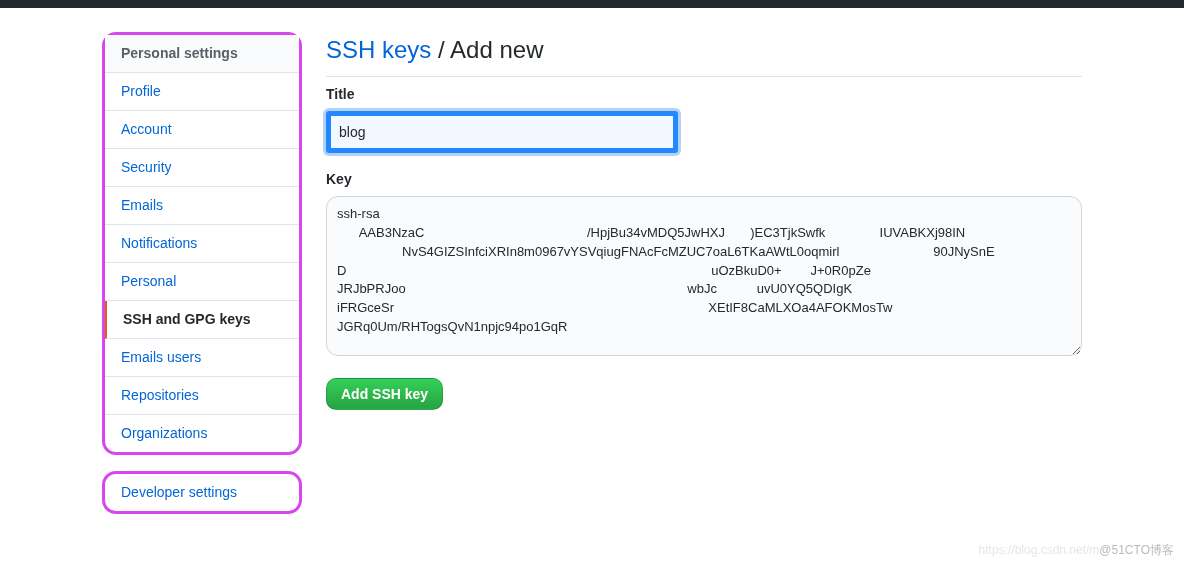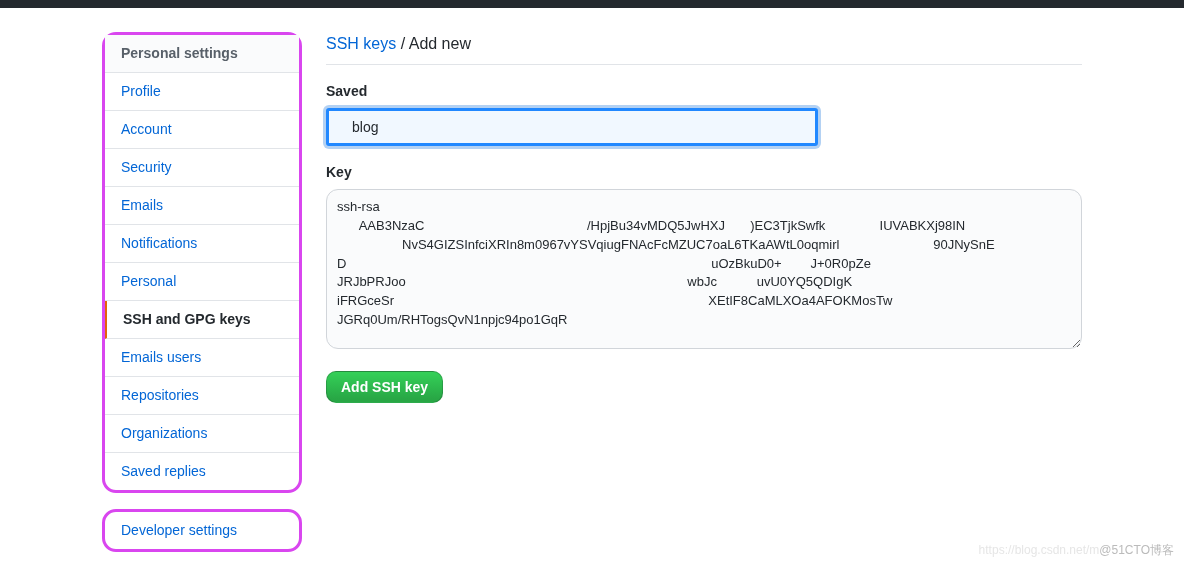--- a/index.html
+++ b/index.html
@@ -58,45 +58,45 @@
       color: #24292e;
       font-weight: 700;
       border-left: 2px solid #e36209;
       cursor: default;
     }
     .main {
       flex: 1;
       min-width: 0;
     }
     .page-header {
-      font-size: 16px;
+      font-size: 24px;
       font-weight: 400;
       padding-bottom: 8px;
       border-bottom: 1px solid #e1e4e8;
-      margin-bottom: 16px;
+      margin-bottom: 7px;
     }
     .page-header .link {
       color: #0366d6;
     }
     .page-header .sep {
       color: #24292e;
     }
     .form-label {
       font-weight: 600;
       display: block;
       margin-bottom: 6px;
       font-size: 14px;
     }
     .form-control {
-      width: 492px;
-      padding: 6px 23px;
+      width: 352px;
+      padding: 6px 8px;
       font-size: 14px;
       line-height: 20px;
       color: #24292e;
-      border: 3px solid #f97316;
+      border: 5px solid #f97316;
       border-radius: 3px;
       background-color: #fff;
     }
     .form-control.focused {
       border-color: #2188ff;
       outline: none;
       box-shadow: 0 0 0 3px rgba(3, 102, 214, 0.3);
       background-color: #f1f8ff;
     }
     .form-group {
@@ -151,34 +151,33 @@
       <a class="menu-item">Profile</a>
       <a class="menu-item">Account</a>
       <a class="menu-item">Security</a>
       <a class="menu-item">Emails</a>
       <a class="menu-item">Notifications</a>
       <a class="menu-item">Personal</a>
       <a class="menu-item selected">SSH and GPG keys</a>
       <a class="menu-item">Emails users</a>
       <a class="menu-item">Repositories</a>
       <a class="menu-item">Organizations</a>
-      <a class="menu-item">Saved replies</a>
     </div>
     <div class="menu-group">
       <a class="menu-item">Developer settings</a>
     </div>
   </nav>
 
   <main class="main">
     <h2 class="page-header">
       <span class="link">SSH keys</span><span class="sep"> / </span><span>Add new</span>
     </h2>
 
     <div class="form-group">
-      <label class="form-label">Saved</label>
+      <label class="form-label">Title</label>
       <input type="text" class="form-control focused" value="blog" style="">
     </div>
 
     <div class="form-group">
       <label class="form-label">Key</label>
       <textarea class="key-textarea" style="">ssh-rsa
       AAB3NzaC                                             /HpjBu34vMDQ5JwHXJ       )EC3TjkSwfk               IUVABKXj98IN
                   NvS4GIZSInfciXRIn8m0967vYSVqiugFNAcFcMZUC7oaL6TKaAWtL0oqmirl                          90JNySnE
 D                                                                                                     uOzBkuD0+        J+0R0pZe
 JRJbPRJoo                                                                              wbJc           uvU0YQ5QDIgK

